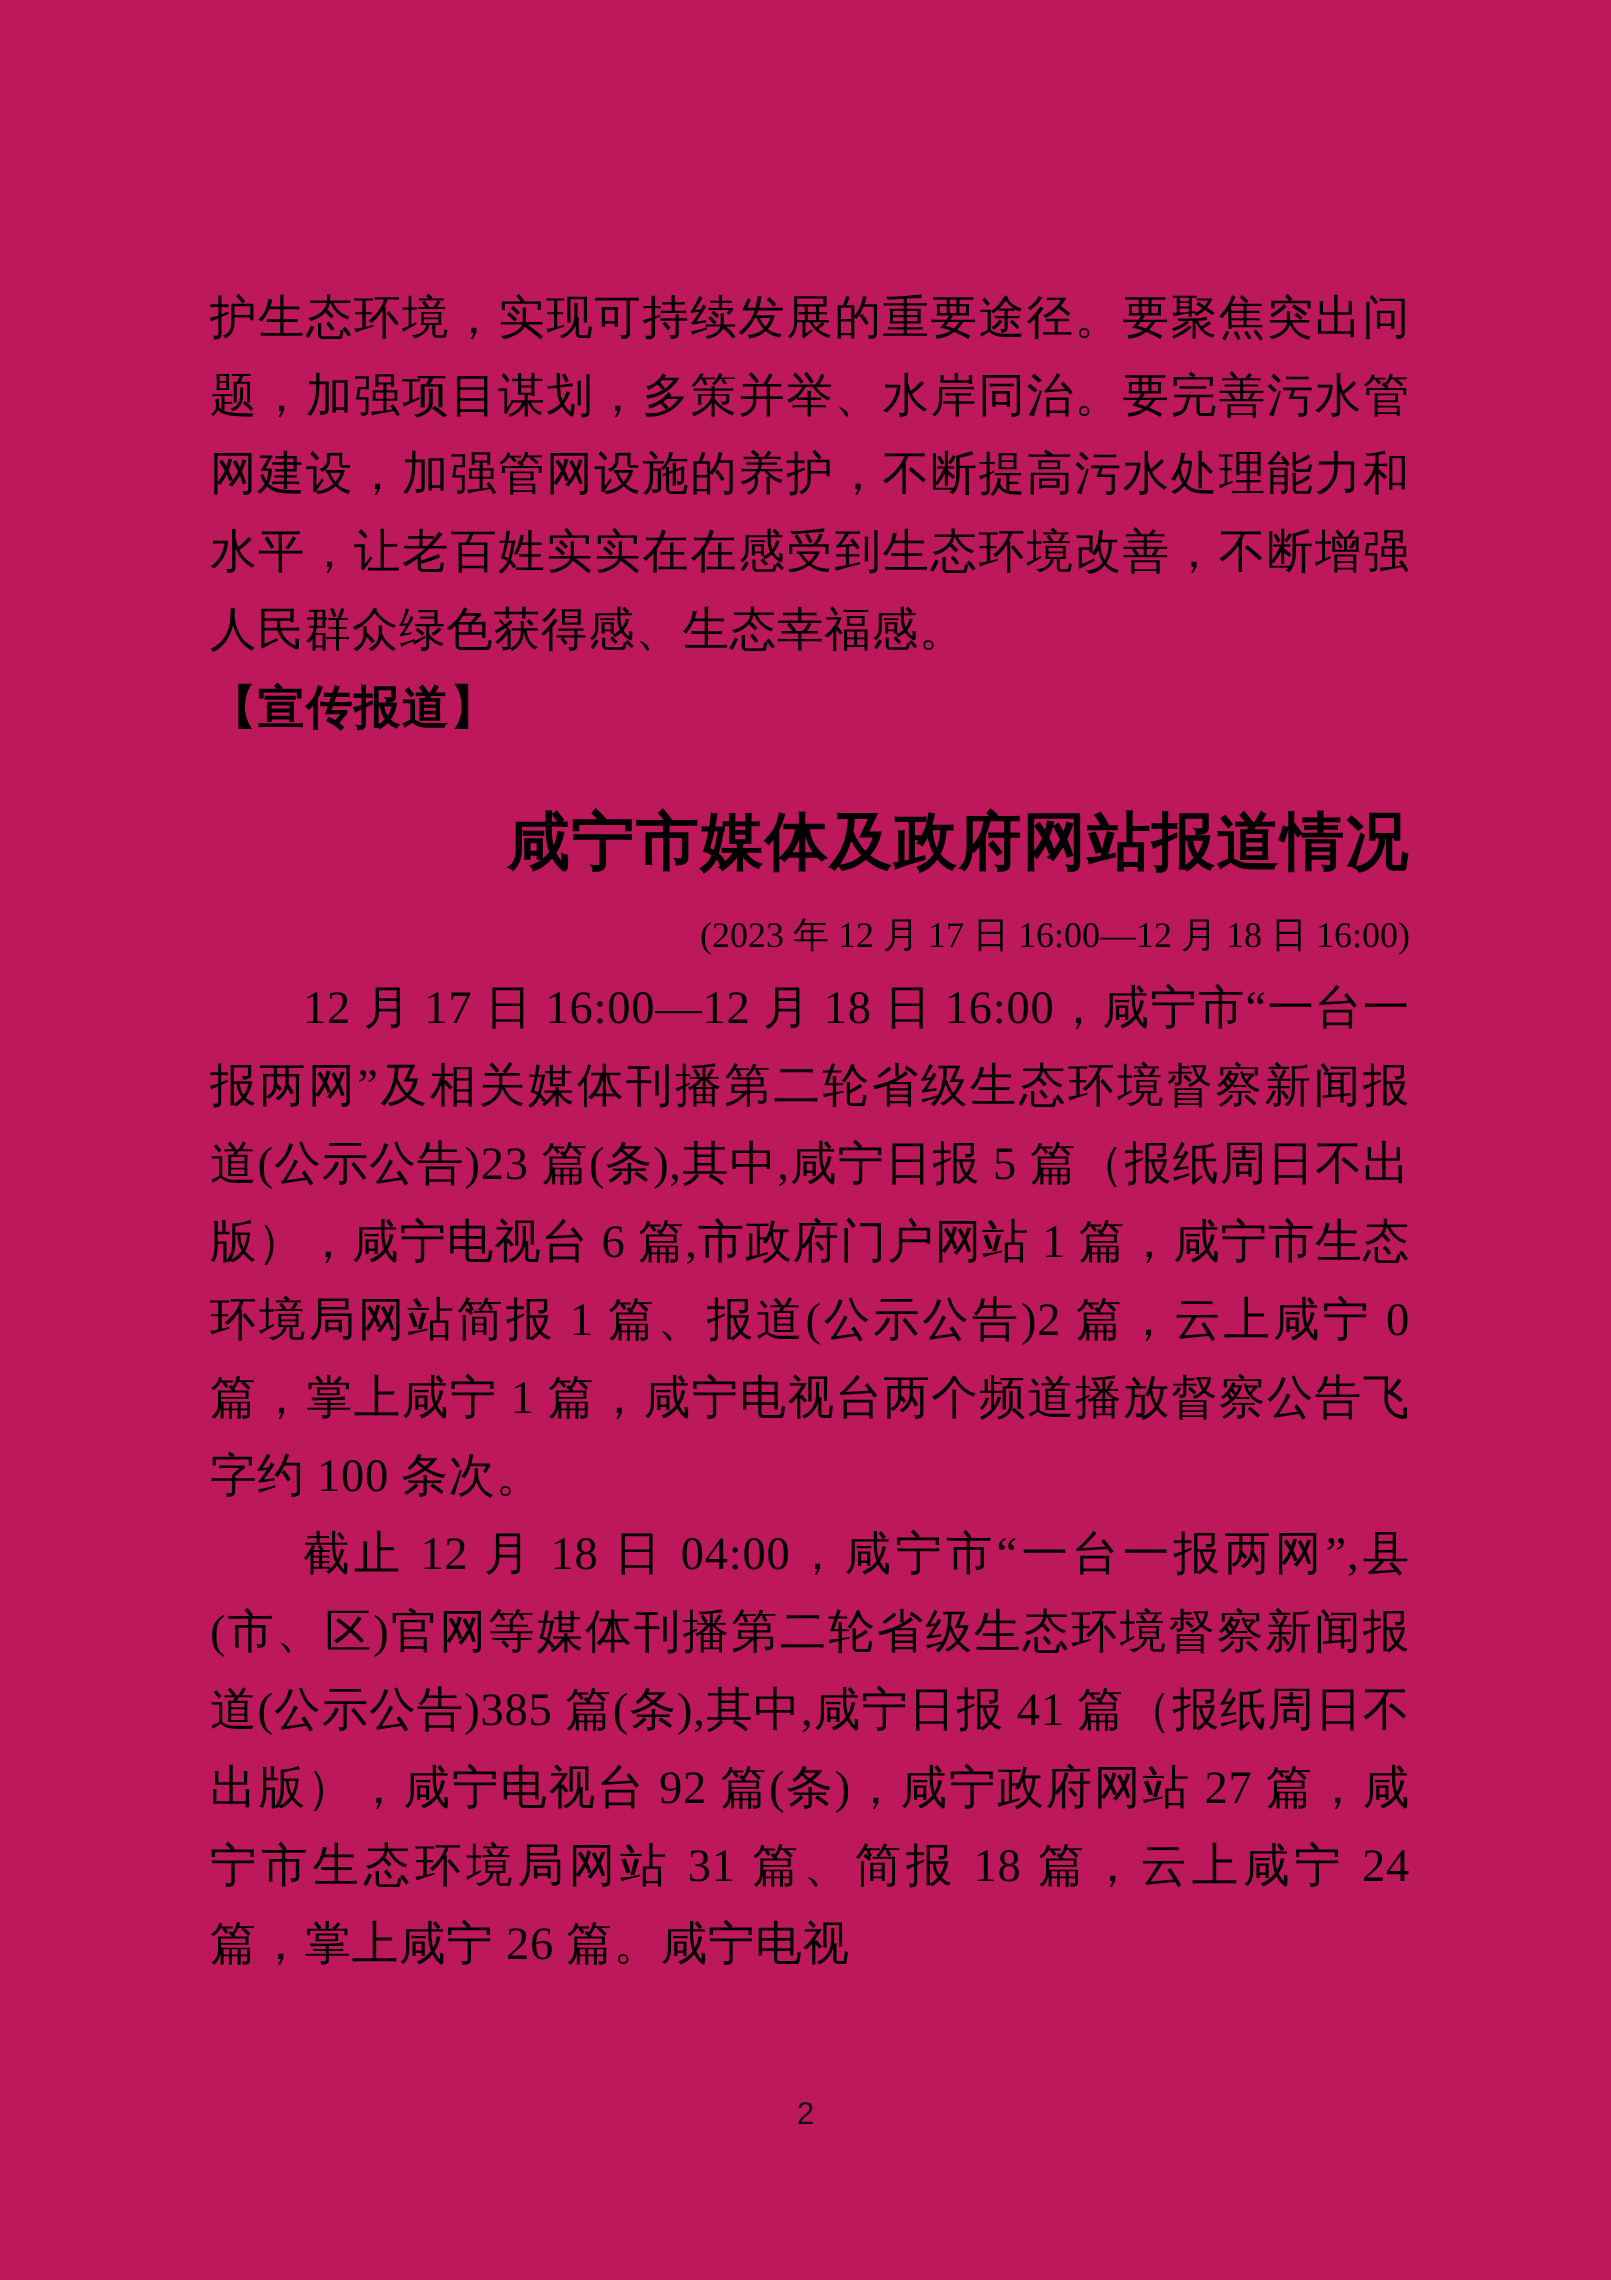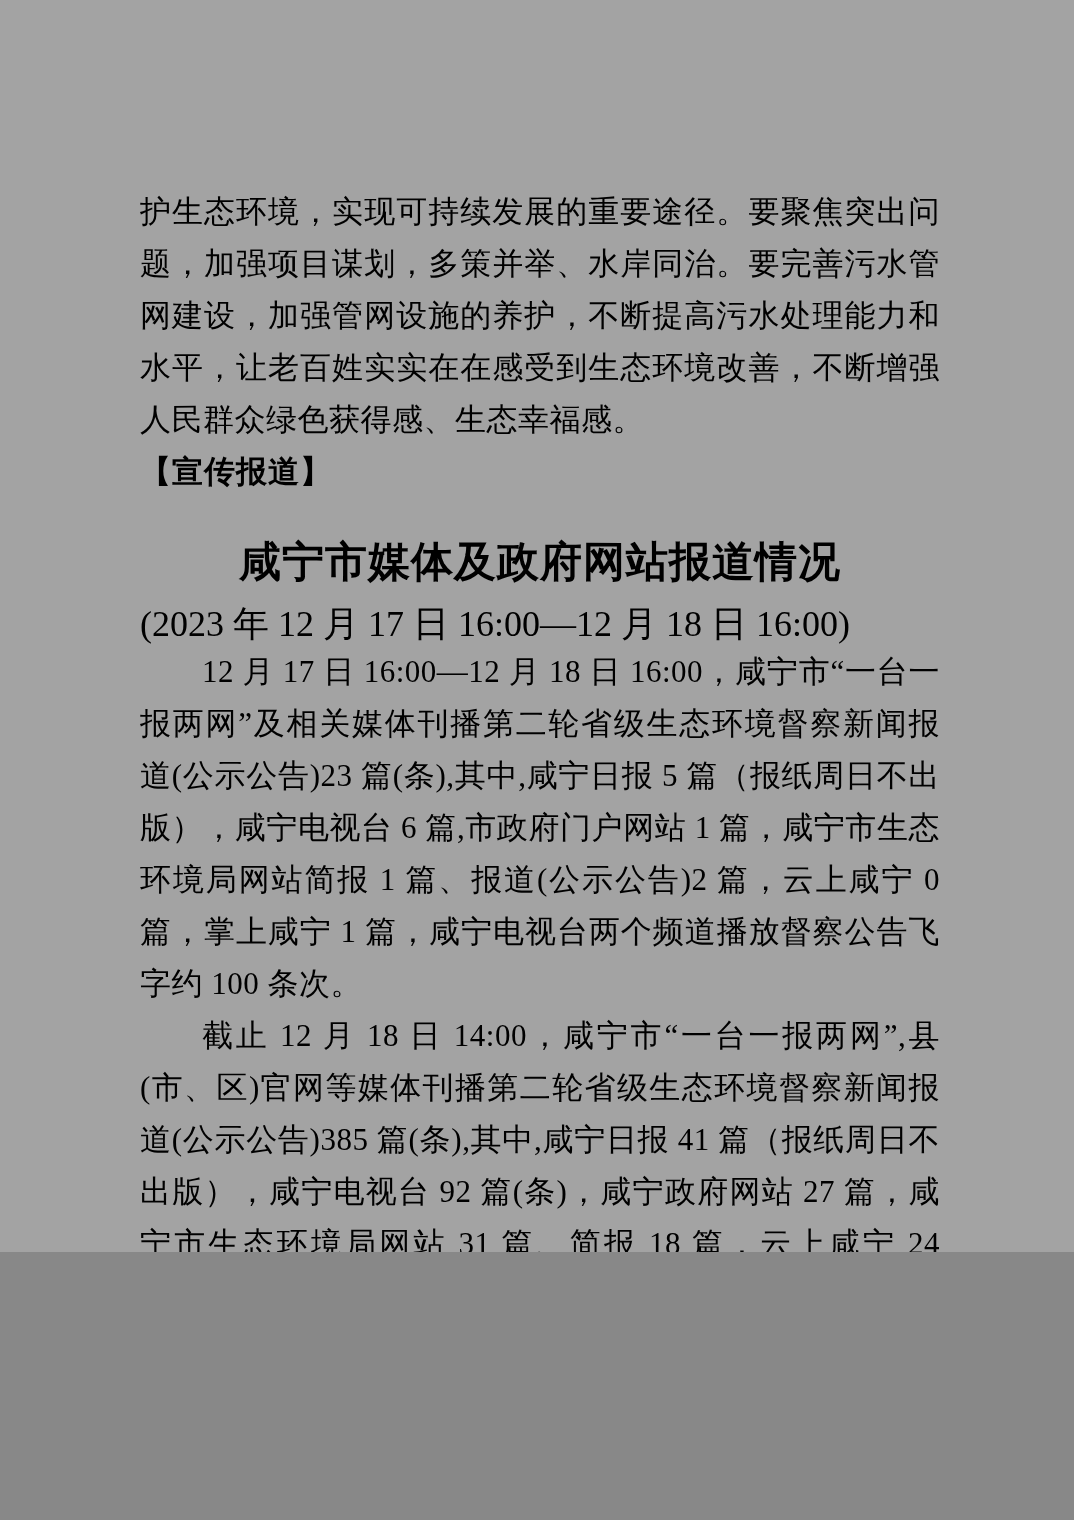--- a/index.html
+++ b/index.html
@@ -1,22 +1,22 @@
 <!DOCTYPE html>
 <html><head>
 <meta charset="utf-8">
 <style>
   * { margin: 0; padding: 0; box-sizing: border-box; }
   html, body { background: #888; }
   .page {
     position: relative;
     width: 1074px;
-    height: 1252px;
+    height: 1520px;
     margin: 0 auto;
-    background: #a3a3a3;
+    background: #be185d;
     color: #000000;
     font-family: "Liberation Serif", serif;
     overflow: hidden;
   }
   .content {
     position: absolute;
     left: 140px;
     right: 134px;
     top: 186px;
   }
@@ -31,29 +31,29 @@
     font-size: 31px;
     line-height: 52px;
     font-weight: bold;
     letter-spacing: 1px;
   }
   .article-title {
     margin-top: 36px;
     font-size: 42px;
     line-height: 56px;
     font-weight: bold;
-    text-align: center;
+    text-align: right;
     letter-spacing: 1px;
   }
   .article-subtitle {
     margin-top: 12px;
-    font-size: 36px;
+    font-size: 24px;
     line-height: 44px;
     font-weight: normal;
-    text-align: left;
+    text-align: right;
   }
   .para-first { }
   .page-number {
     position: absolute;
     top: 1398px;
     left: 0;
     right: 0;
     text-align: center;
     font-size: 21px;
     font-family: "Liberation Sans", sans-serif;
@@ -70,18 +70,18 @@
 
     <h2 class="section-header">【宣传报道】</h2>
 
     <h1 class="article-title">咸宁市媒体及政府网站报道情况</h1>
 
     <p class="article-subtitle">(2023 年 12 月 17 日 16:00—12 月 18 日 16:00)</p>
 
     <p class="body-text indent para-first">12 月 17 日 16:00—12 月 18 日 16:00，咸宁市“一台一报两网”及相关媒体刊播第二轮省级生态环境督察新闻报道(公示公告)23 篇(条),其中,咸宁日报 5 篇（报纸周日不出版），咸宁电视台 6 篇,市政府门户网站 1 篇，咸宁市生态环境局网站简报 1 篇、报道(公示公告)2 篇，云上咸宁 0 篇，掌上咸宁 1 篇，咸宁电视台两个频道播放督察公告飞字约 100 条次。</p>
 
 
-    <p class="body-text indent">截止 12 月 18 日 14:00，咸宁市“一台一报两网”,县(市、区)官网等媒体刊播第二轮省级生态环境督察新闻报道(公示公告)385 篇(条),其中,咸宁日报 41 篇（报纸周日不出版），咸宁电视台 92 篇(条)，咸宁政府网站 27 篇，咸宁市生态环境局网站 31 篇、简报 18 篇，云上咸宁 24 篇，掌上咸宁 26 篇。咸宁电视</p>
+    <p class="body-text indent">截止 12 月 18 日 04:00，咸宁市“一台一报两网”,县(市、区)官网等媒体刊播第二轮省级生态环境督察新闻报道(公示公告)385 篇(条),其中,咸宁日报 41 篇（报纸周日不出版），咸宁电视台 92 篇(条)，咸宁政府网站 27 篇，咸宁市生态环境局网站 31 篇、简报 18 篇，云上咸宁 24 篇，掌上咸宁 26 篇。咸宁电视</p>
 
   </div>
 
   <div class="page-number">2</div>
 </div>
 
 </body></html>

